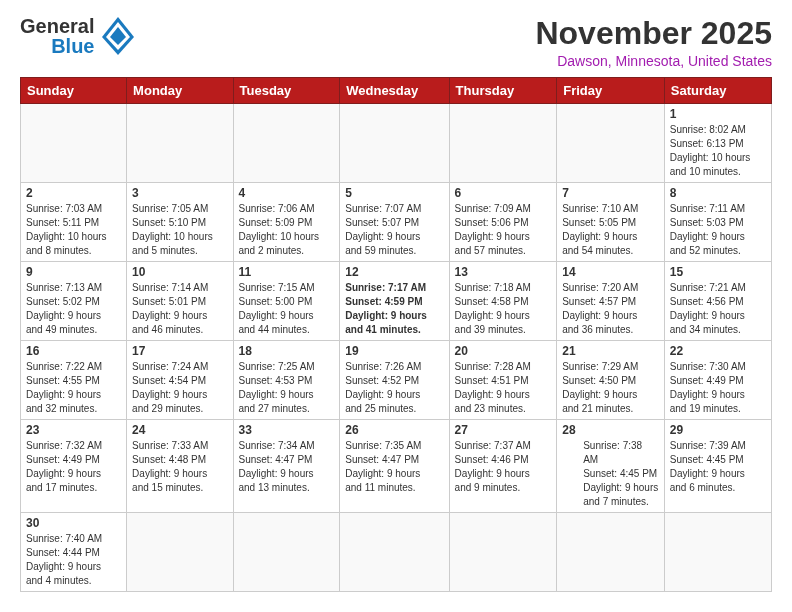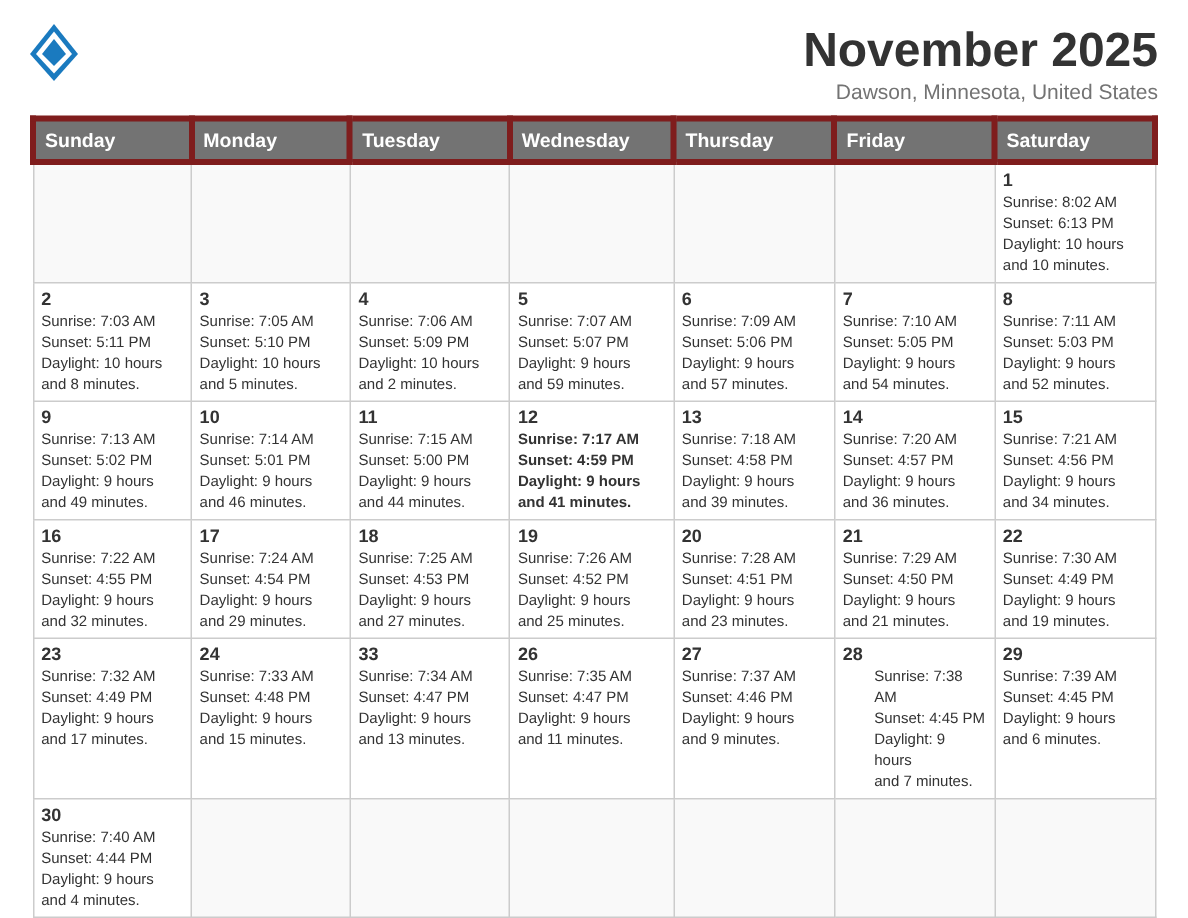--- a/index.html
+++ b/index.html
@@ -37,36 +37,36 @@
       margin-left: 48px;
     }
     .month-title {
       font-size: 32px;
       font-weight: bold;
       color: #333;
       line-height: 1.1;
     }
     .location {
       font-size: 14px;
-      color: #737373;
+      color: #a21caf;
       margin-top: 2px;
     }
     .calendar {
       width: 100%;
       border-collapse: collapse;
       border: 1px solid #ccc;
     }
     .calendar th {
-      background: #737373;
+      background: #b91c1c;
       color: #fff;
       text-align: left;
       padding: 5px 6px;
       font-size: 13px;
       font-weight: bold;
-      border: 4px solid #7f1d1d;
+      border: 1px solid #7f1d1d;
     }
     .calendar td {
       vertical-align: top;
       border: 1px solid #ccc;
       padding: 3px 5px;
       width: 113px;
       min-height: 70px;
       font-size: 10.5px;
       color: #333;
       background: #fff;
@@ -90,20 +90,24 @@
     }
   </style>
 </head>
 <body>
 
 <div class="page">
   <div class="header">
 
     <div class="logo">
       <div class="logo-wrapper">
+        <div style="display:flex; flex-direction:column; align-items:flex-end; margin-right:4px;">
+          <span style="font-size:20px; font-weight:bold; color:#333; line-height:1;">General</span>
+          <span style="font-size:20px; font-weight:bold; color:#1a7abf; line-height:1;">Blue</span>
+        </div>
         <div style="position:relative; width:32px; height:38px;">
           
           <svg width="32" height="38" viewBox="0 0 32 38">
             <polygon points="16,0 32,20 16,38 0,20" fill="#1a7abf"></polygon>
             <polygon points="16,5 28,20 16,33 4,20" fill="#fff"></polygon>
             <polygon points="16,10 24,20 16,28 8,20" fill="#1a7abf"></polygon>
           </svg>
         </div>
       </div>
     </div>

